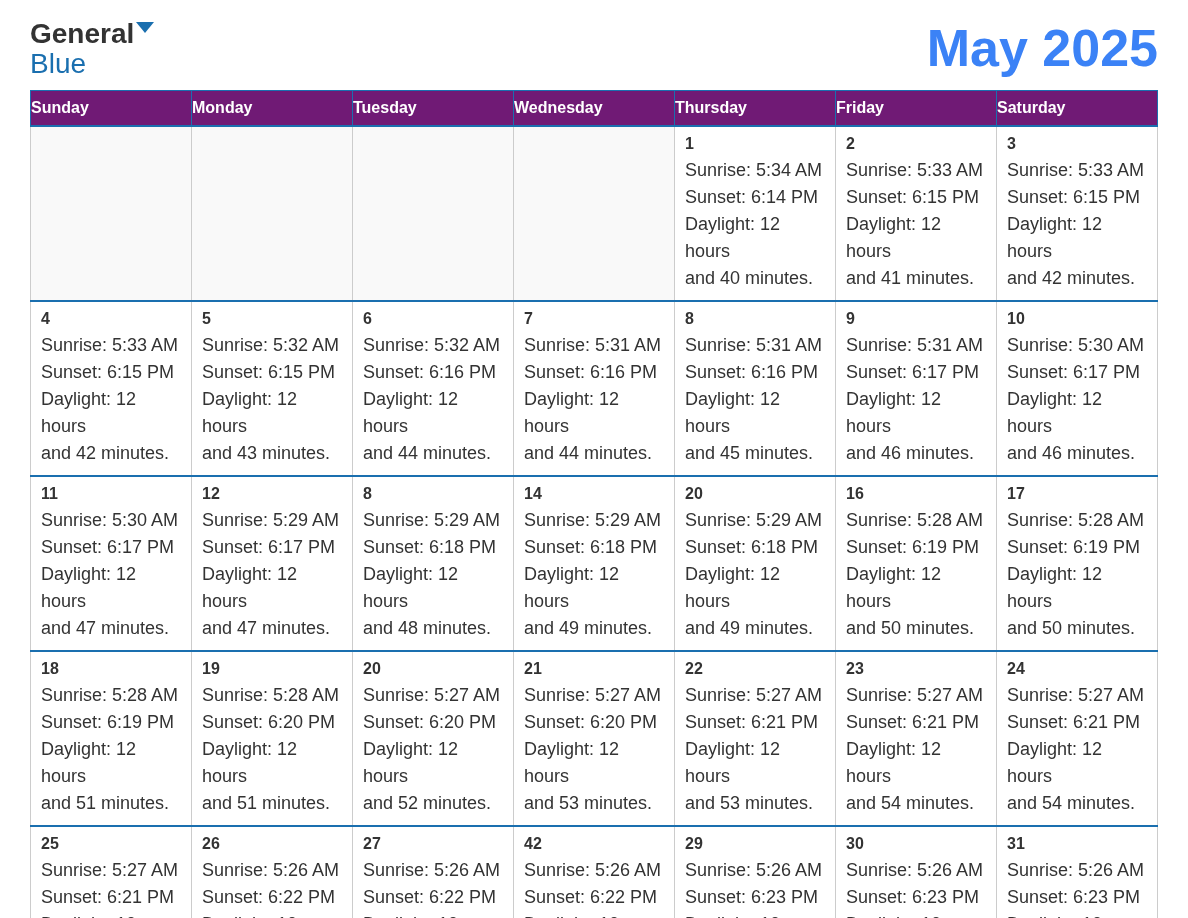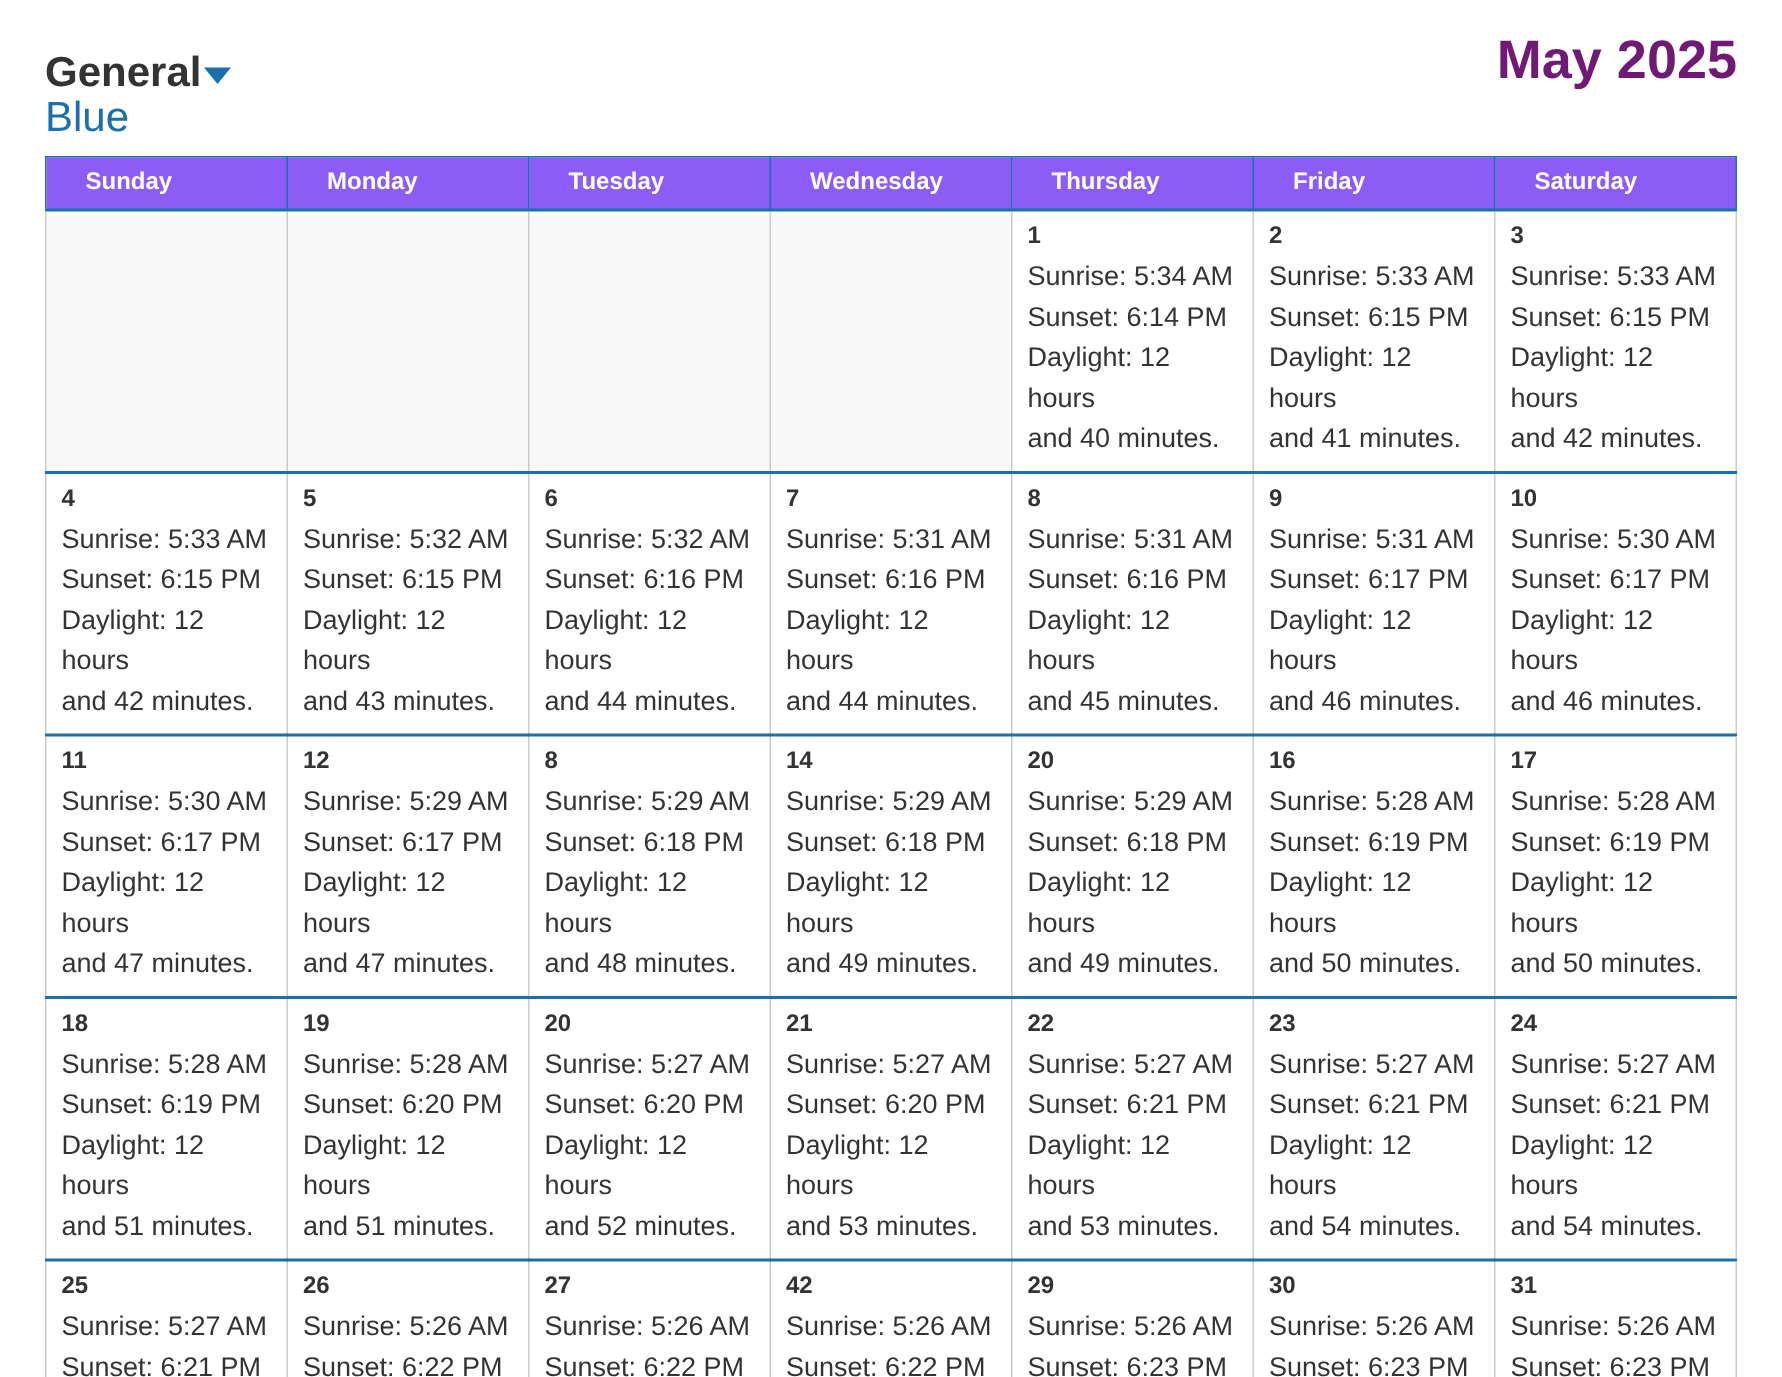--- a/index.html
+++ b/index.html
@@ -29,38 +29,38 @@
     }
     .logo-line2 {
       font-size: 28px;
       font-weight: normal;
       color: #1a6faf;
     }
     .title-block {
       text-align: right;
     }
     .month-title {
-      font-size: 36px;
-      font-weight: bold;
-      color: #701a75;
+      font-size: 52px;
+      font-weight: bold;
+      color: #3b82f6;
       line-height: 1.1;
     }
     .location-title {
       font-size: 20px;
       color: #555;
     }
     .calendar {
       width: 100%;
       border-collapse: collapse;
       margin-top: 10px;
     }
     .calendar th {
-      background: #8b5cf6;
+      background: #701a75;
       color: #fff;
-      padding: 8px 26px;
+      padding: 8px 0;
       text-align: left;
       font-size: 16px;
       font-weight: bold;
       border: 1px solid #1a6faf;
     }
     .calendar td {
       vertical-align: top;
       padding: 8px 10px;
       border: 1px solid #ccc;
       width: 14.28%;
@@ -88,21 +88,21 @@
     }
     .calendar tbody tr:last-child {
       border-bottom: 4px solid #737373;
     }
   </style>
 </head>
 <body>
 
 <div class="header">
   <div class="logo">
-    <div style="display:flex; align-items:center;margin-top:14px;">
+    <div style="display:flex; align-items:flex-start;">
       <span class="logo-text">General</span>
       <span style="display:inline-block; margin-left:2px; width:0; height:0; border-left:9px solid transparent; border-right:9px solid transparent; border-top:11px solid #1a6faf; vertical-align:middle; position:relative; top:2px;"></span>
     </div>
     <div class="logo-line2">Blue</div>
   </div>
   <div class="title-block">
     <div class="month-title">May 2025</div>
   </div>
 </div>
 

